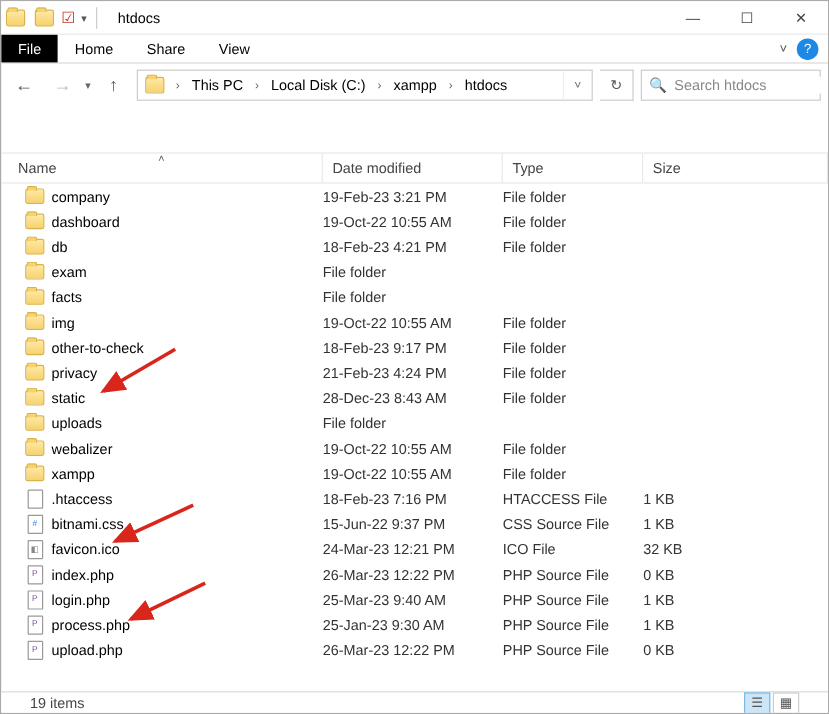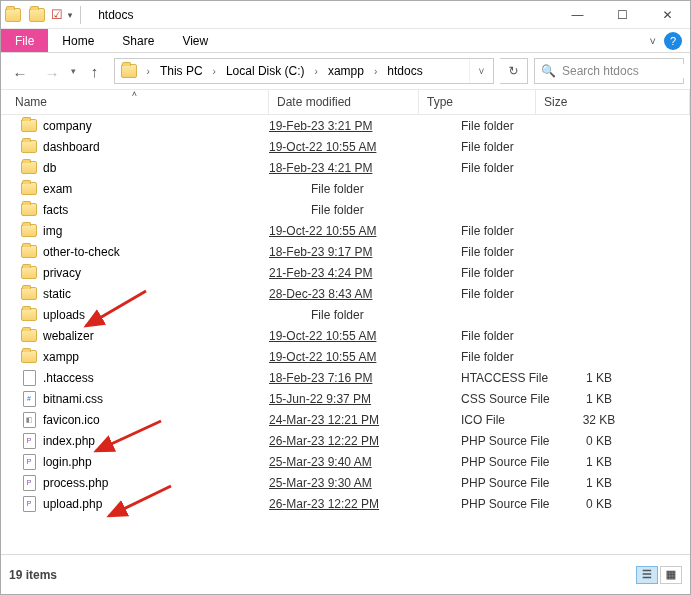--- a/index.html
+++ b/index.html
@@ -10,62 +10,62 @@
 .titlebar .title { flex: 1; padding-left: 10px; font-size: 12px; }
 .titlebar .winbtns { display: flex; }
 .titlebar .winbtns div { width: 45px; height: 28px; display: flex; align-items: center; justify-content: center; color: #444; }
 .folder-icon-sm { width: 16px; height: 14px; background: linear-gradient(#ffe9a6,#f7d26e); border: 1px solid #d9b34a; border-radius: 2px; display: inline-block; position: relative; }
 .folder-icon-sm::before { content:""; position:absolute; top:-3px; left:0; width:7px; height:3px; background:#f7d26e; border:1px solid #d9b34a; border-bottom:none; border-radius:2px 2px 0 0;}
 .qat .sep { width:1px; height:18px; background:#ccc; margin:0 3px;}
 .qat .chev { font-size: 9px; color:#555; padding:0 3px;}
 
 .ribbon { height: 24px; background: #fff; display: flex; align-items: center; border-bottom: 1px solid #dadada; }
 .ribbon .tab { padding: 0 14px; height: 100%; display: flex; align-items: center; font-size: 12px; }
-.ribbon .tab.file { background: #ec4899; color: #fff; }
+.ribbon .tab.file { background: #000000; color: #fff; }
 .ribbon .spacer { flex: 1; }
 .ribbon .help { width: 18px; height: 18px; border-radius: 50%; background: #1e88e5; color: #fff; display: flex; align-items: center; justify-content: center; font-size: 11px; margin-right: 8px; }
 .ribbon .caret { color:#555; margin-right: 8px; font-size:11px;}
 
 .navrow { height: 36px; display: flex; align-items: center; padding: 0 6px; gap: 6px; }
 .navbtn { width: 26px; height: 26px; display: flex; align-items: center; justify-content: center; color: #555; font-size: 15px; }
 .nav-dd { font-size: 9px; color:#666; }
 .addrbar { flex: 1; height: 26px; border: 1px solid #ccc; display: flex; align-items: center; background: #fff; }
 .addrbar .seg { padding: 0 6px; height: 100%; display: flex; align-items: center; gap: 4px; }
 .addrbar .chev { color: #666; font-size: 10px; padding: 0 4px; }
 .addrbar .end { flex:1; }
 .addr-dd { width: 24px; height:100%; border-left:1px solid #eee; display:flex; align-items:center; justify-content:center; color:#666; font-size:10px;}
 .refresh { width: 28px; height: 26px; border: 1px solid #ccc; border-left:none; display:flex; align-items:center; justify-content:center; color:#555;}
 .searchbox { width: 150px; height: 26px; border: 1px solid #ccc; display: flex; align-items: center; gap: 6px; padding: 0 6px; color: #777; }
 .searchbox input { border:none; outline:none; flex:1; font-size:12px; color:#333;}
 .searchbox input::placeholder { color:#888; }
 
-.columns { height: 26px; display: flex; align-items: center; border-top:1px solid #e8e8e8; border-bottom: 1px solid #e8e8e8; color: #444; font-size:12px; }
+.columns { height: 26px; display: flex; align-items: center; border-top:1px solid #e8e8e8; border-bottom: 1px solid #e8e8e8; color: #444; font-size:12px;margin-top:38px; }
 .col { display:flex; align-items:center; height:100%; padding: 0 8px; border-right: 1px solid #e8e8e8; position:relative;}
 .col-name { width: 268px; padding-left:14px;}
 .col-date { width: 150px; }
 .col-type { width: 117px; }
 .col-size { flex:1;  }
 .col-size span { display:block; width:100%; text-align:left;}
 .sort-caret { position:absolute; left:50%; top:-1px; transform:translateX(-50%); font-size:9px; color:#555;}
 
 .filelist { overflow:auto; height: calc(100% - 28px - 24px - 36px - 26px - 24px); }
 .row { display: flex; align-items: center; height: 21px; font-size: 12px; }
 .row .c-name { width: 268px; display:flex; align-items:center; gap:6px; padding-left: 20px;}
-.row .c-date { width: 150px; color:#333;text-decoration:underline; }
-.row .c-type { width: 117px; color:#333;margin-left:42px; }
-.row .c-size { flex:1; text-align:center; padding-right:70px; color:#333; }
+.row .c-date { width: 150px; color:#333; }
+.row .c-type { width: 117px; color:#333; }
+.row .c-size { flex:1; text-align:left; padding-right:70px; color:#333; }
 .file-icon { width:16px; height:16px; display:flex; align-items:center; justify-content:center; font-size:11px; }
 .ico-folder { width:16px; height:13px; background:linear-gradient(#ffe9a6,#f7d26e); border:1px solid #d9b34a; border-radius:2px; position:relative;}
 .ico-folder::before { content:""; position:absolute; top:-3px; left:0; width:7px; height:3px; background:#f7d26e; border:1px solid #d9b34a; border-bottom:none; border-radius:2px 2px 0 0;}
 .ico-file { width:13px; height:16px; background:#fff; border:1px solid #999; border-radius:1px; position:relative; display:flex; align-items:center; justify-content:center; font-size:7px; color:#666;}
 .ico-file.css { color:#2a7de1; }
 .ico-file.php { color:#7a4fa3; }
 .ico-file.ico { color:#888; }
 
-.statusbar { position:absolute; bottom:0; left:0; right:0; height:40px; border-top:1px solid #dadada; display:flex; align-items:center; padding: 0 8px; font-size:12px; color:#444; background:#fff;font-weight:bold;}
+.statusbar { position:absolute; bottom:0; left:0; right:0; height:18px; border-top:1px solid #dadada; display:flex; align-items:center; padding: 0 24px; font-size:12px; color:#444; background:#fff;}
 .statusbar .sp { flex:1; }
 .viewbtn { width:22px; height:18px; border:1px solid #ccc; margin-left:2px; display:flex; align-items:center; justify-content:center; font-size:11px; color:#555;}
 .viewbtn.active { background:#cde6f7; border-color:#7ab8e6;}
 
 .arrow { position:absolute; pointer-events:none; }
 .arrow svg { overflow:visible; }
 </style>
 </head>
 <body>
 
@@ -319,21 +319,21 @@
       <div class="c-type">PHP Source File</div>
       <div class="c-size">1 KB</div>
     </div>
     <div class="row">
       <div class="c-name">
         <span class="file-icon">
           <span class="ico-file php">P</span>
         </span>
         <span>process.php</span>
       </div>
-      <div class="c-date">25-Mar-23 9:30 AM</div>
+      <div class="c-date">25-Jan-23 9:30 AM</div>
       <div class="c-type">PHP Source File</div>
       <div class="c-size">1 KB</div>
     </div>
     <div class="row">
       <div class="c-name">
         <span class="file-icon">
           <span class="ico-file php">P</span>
         </span>
         <span>upload.php</span>
       </div>

